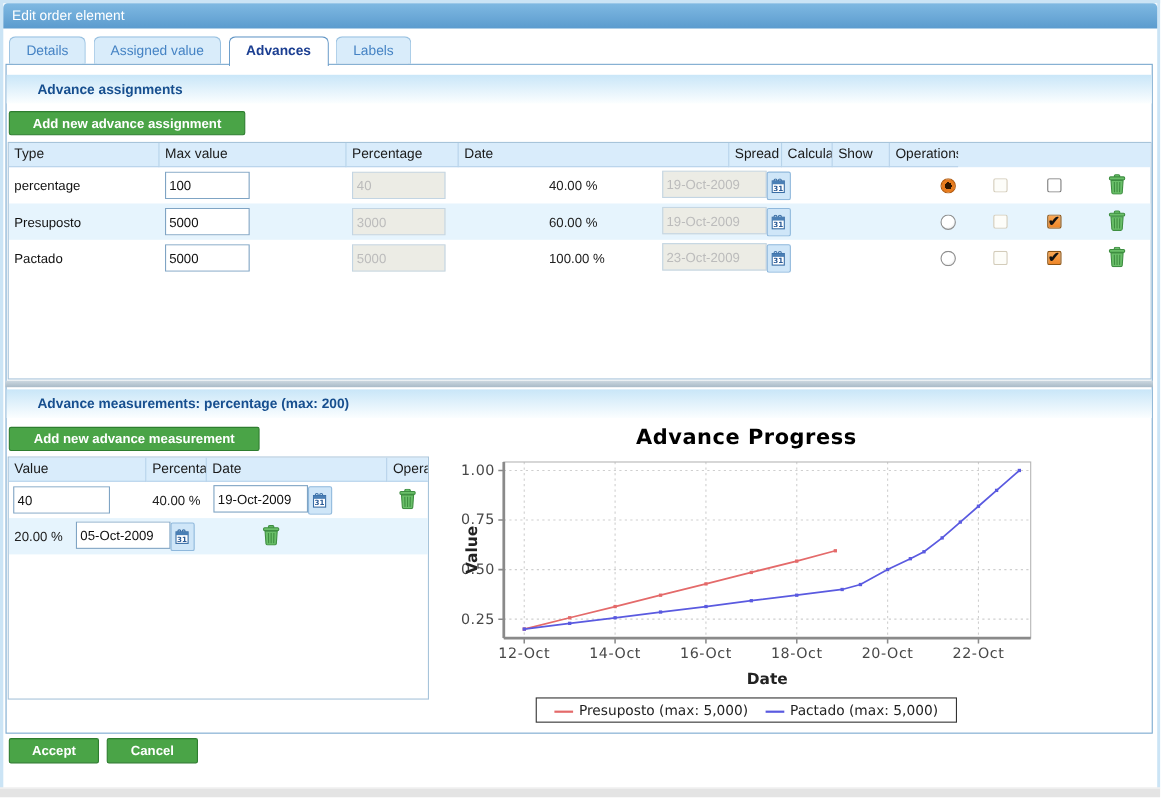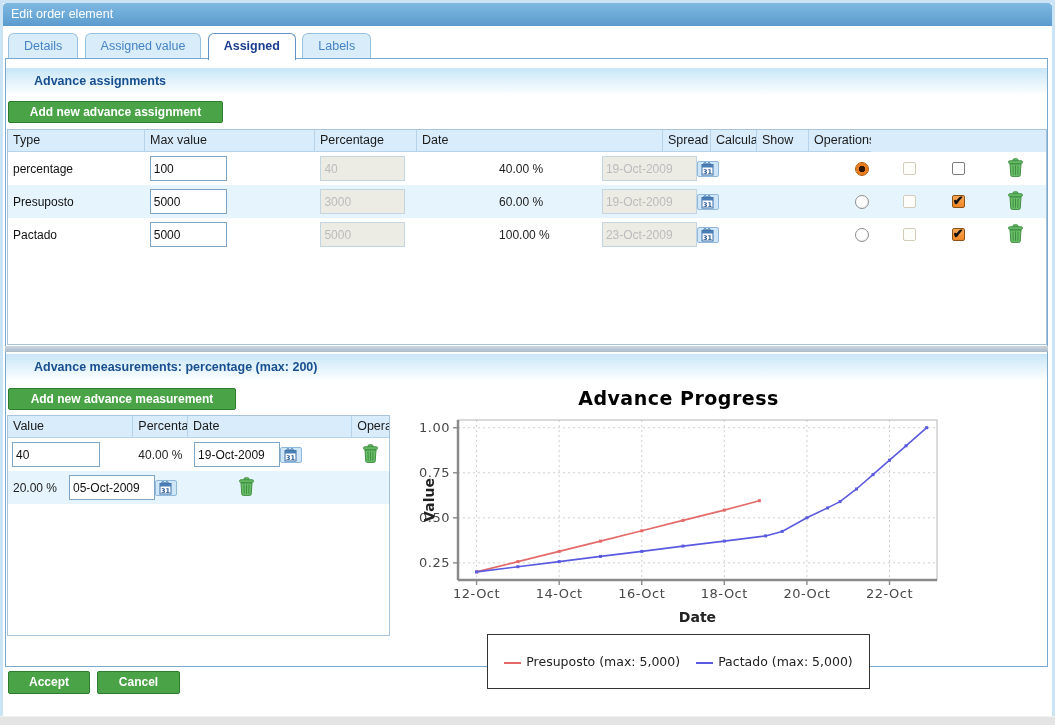--- a/index.html
+++ b/index.html
@@ -42,21 +42,21 @@
   .thead{display:flex;height:22px;background:#d9ecfb;}
   .th{box-sizing:border-box;border-right:1px solid #b7d3ea;border-bottom:1px solid #b7d3ea;
       line-height:21px;padding-left:5px;font-size:12.5px;color:#1a1a1a;white-space:nowrap;overflow:hidden;}
   .trow{display:flex;height:33px;align-items:center;}
   .trow.alt{background:#e6f4fd;}
   .td{box-sizing:border-box;white-space:nowrap;overflow:hidden;}
 
   .txtin{box-sizing:border-box;height:25px;border:1px solid #7fa4c4;background:#fff;
          font-family:"Liberation Sans",sans-serif;font-size:12px;color:#111;padding:0 3px;}
   .txtin.dis{background:#ececE5;border-color:#c3d5e3;color:#bcbcbc;}
-  .calbtn{box-sizing:border-box;width:22px;height:16px;background:#cfe6f8;border:1px solid #8fb8dc;
+  .calbtn{box-sizing:border-box;width:22px;height:26px;background:#cfe6f8;border:1px solid #8fb8dc;
           border-radius:2px;display:inline-flex;align-items:center;justify-content:center;
           vertical-align:middle;cursor:pointer;}
 
   .radio{width:14px;height:14px;border-radius:50%;box-sizing:border-box;border:1px solid #8e8e8e;
          background:radial-gradient(circle at 40% 35%,#fff 55%,#dcdcdc);cursor:pointer;}
   .radio.on{border:1px solid #b05a10;
          background:radial-gradient(circle,#2e1600 0 3.2px,#e87c1e 3.2px 6px,#f7b264 6px);}
   .chk{width:13px;height:13px;box-sizing:border-box;border:1px solid #7c7c7c;border-radius:2px;
        background:#fff;position:relative;cursor:pointer;}
   .chk.dis{border-color:#d3ccba;background:#fdfdf9;cursor:default;}
@@ -74,37 +74,37 @@
   .grid{stroke:#cfcfcf;stroke-dasharray:2 3;stroke-width:1;fill:none;}
   .plotborder{fill:none;stroke:#b6b6b6;stroke-width:1;}
   .axis{stroke:#8a8a8a;stroke-width:2.5;}
   .tick{stroke:#8a8a8a;stroke-width:1.4;}
   .ylab,.xlab{font-family:"DejaVu Sans",sans-serif;font-size:13px;fill:#484848;letter-spacing:.5px;}
   .axtitle{font-family:"DejaVu Sans",sans-serif;font-size:14px;font-weight:bold;fill:#222;}
 
   .legend-wrap{position:absolute;left:400px;top:634px;width:557px;text-align:center;}
   .legend-box{display:inline-block;border:1px solid #333;background:#fff;padding:3px 10px;
        font-family:"DejaVu Sans",sans-serif;font-size:12.5px;color:#222;}
-  .legend-entry{display:inline-block;margin:16px 6px;}
+  .legend-entry{display:inline-block;margin:0 6px;}
   .legend-dash{display:inline-block;width:17px;height:2px;vertical-align:middle;margin-right:5px;}
 
   .pct{font-size:12px;color:#222;}
 </style>
 </head>
 <body>
 
 <div id="stage">
   <div class="frame"></div>
   <div class="titlebar">Edit order element</div>
   <div class="bottomstrip"></div>
 
   <div class="tabs">
     <div class="tab">Details</div>
     <div class="tab">Assigned value</div>
-    <div class="tab active">Assigned</div>
+    <div class="tab active">Advances</div>
     <div class="tab">Labels</div>
   </div>
 
   <div class="panel"></div>
 
   <div class="section-header" style="top:68px">Advance assignments</div>
   <div class="green-btn" style="left:8px;top:101px;width:215px">Add new advance assignment</div>
 
   <div class="tbl" style="left:7px;top:129px;width:1040px;height:216px">
     <div class="thead">

